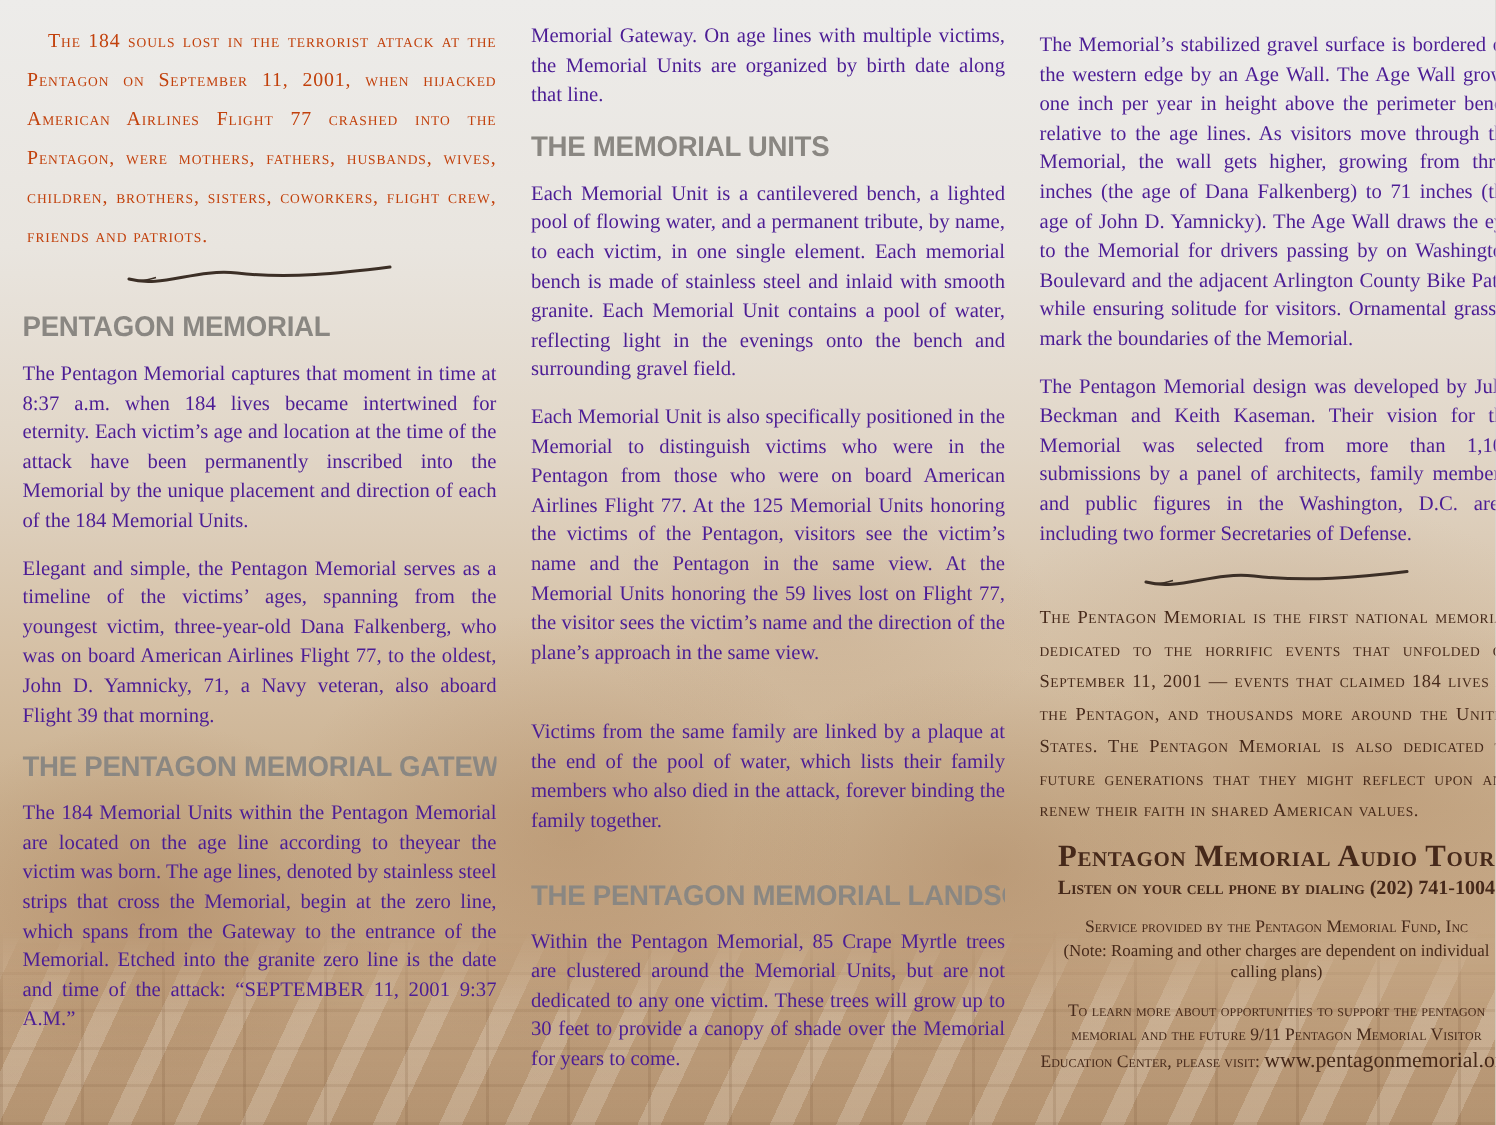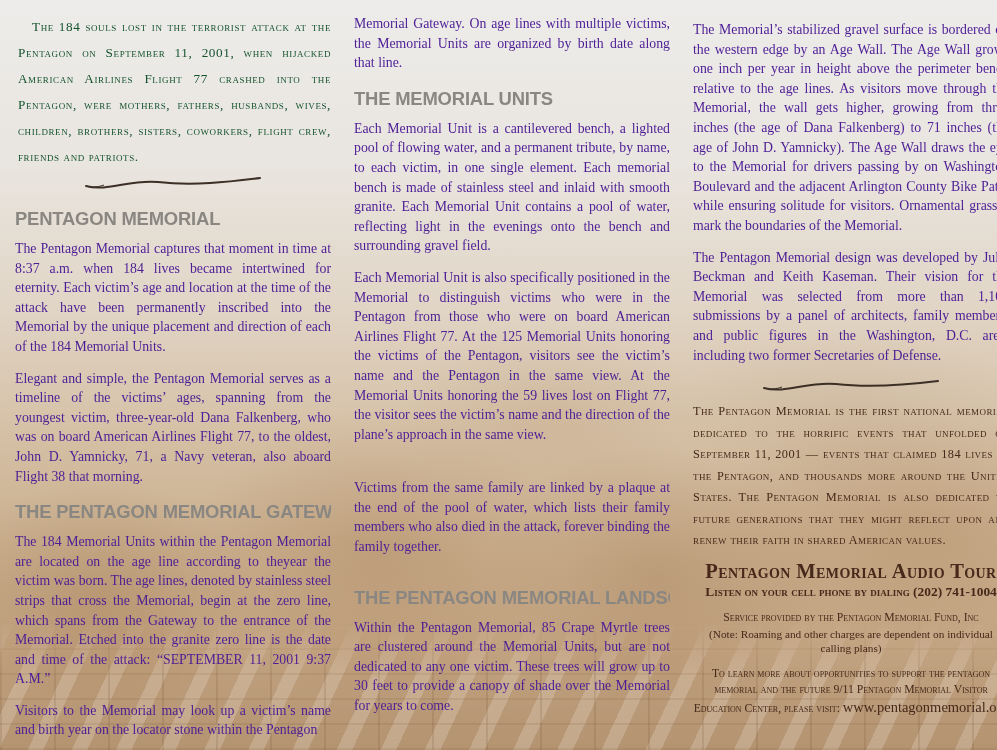--- a/index.html
+++ b/index.html
@@ -45,21 +45,21 @@
     color:#4c1d95; margin:0 0 12px;
   }
   h2.sec {
     font-family:"Liberation Sans", sans-serif; font-weight:bold;
     font-size:19px; color:#8a8782; margin:15px 0 9px;
     transform:scaleX(.97); transform-origin:left center; white-space:nowrap;
     letter-spacing:-0.2px;
   }
   .intro {
     font-variant:small-caps; font-size:13.2px; line-height:26px;
-    letter-spacing:0.6px; color:#14532d; text-indent:14px;
+    letter-spacing:0.6px; color:#c2410c; text-indent:14px;
     text-align:justify; margin:6px 0 0; padding-left:3px;
   }
   .flourish { display:block; margin:3px auto 0; }
 
   .col3 p.body:first-of-type { margin-top:12px; }
 
   .gap-lg { margin-top:34px !important; }
   h2.mt-lg { margin-top:30px; }
 
   .dedication {
@@ -91,25 +91,24 @@
     <div class="col col1">
       <p class="intro">The 184 souls lost in the terrorist attack at the Pentagon on September 11, 2001, when hijacked American Airlines Flight 77 crashed into the Pentagon, were mothers, fathers, husbands, wives, children, brothers, sisters, coworkers, flight crew, friends and patriots.</p>
 
       <svg class="flourish" width="190" height="20" viewBox="0 0 190 20">
         <path d="M8 13 C 30 19, 52 6, 80 9 C 115 13, 150 9, 182 5" fill="none" stroke="#3c2f26" stroke-width="2" stroke-linecap="round"></path>
         <path d="M8 13 C 14 15, 20 14, 26 12" fill="none" stroke="#3c2f26" stroke-width="1"></path>
       </svg>
 
       <h2 class="sec">PENTAGON MEMORIAL</h2>
       <p class="body">The Pentagon Memorial captures that moment in time at 8:37 a.m. when 184 lives became intertwined for eternity. Each victim’s age and location at the time of the attack have been permanently inscribed into the Memorial by the unique placement and direction of each of the 184 Memorial Units.</p>
-      <p class="body">Elegant and simple, the Pentagon Memorial serves as a timeline of the victims’ ages, spanning from the youngest victim, three-year-old Dana Falkenberg, who was on board American Airlines Flight 77, to the oldest, John D. Yamnicky, 71, a Navy veteran, also aboard Flight 38 that morning.</p>
+      <p class="body">Elegant and simple, the Pentagon Memorial serves as a timeline of the victims’ ages, spanning from the youngest victim, three-year-old Dana Falkenberg, who was on board American Airlines Flight 77, to the oldest, John D. Yamnicky, 71, a Navy veteran, also aboard Flight 39 that morning.</p>
 
       <h2 class="sec">THE PENTAGON MEMORIAL GATEWAY</h2>
       <p class="body">The 184 Memorial Units within the Pentagon Memorial are located on the age line according to theyear the victim was born. The age lines, denoted by stainless steel strips that cross the Memorial, begin at the zero line, which spans from the Gateway to the entrance of the Memorial. Etched into the granite zero line is the date and time of the attack: “SEPTEMBER 11, 2001 9:37 A.M.”</p>
-      <p class="body">Visitors to the Memorial may look up a victim’s name and birth year on the locator stone within the Pentagon</p>
     </div>
 
     <div class="col col2">
       <p class="body" style="margin-top:6px">Memorial Gateway. On age lines with multiple victims, the Memorial Units are organized by birth date along that line.</p>
 
       <h2 class="sec">THE MEMORIAL UNITS</h2>
       <p class="body">Each Memorial Unit is a cantilevered bench, a lighted pool of flowing water, and a permanent tribute, by name, to each victim, in one single element. Each memorial bench is made of stainless steel and inlaid with smooth granite. Each Memorial Unit contains a pool of water, reflecting light in the evenings onto the bench and surrounding gravel field.</p>
       <p class="body">Each Memorial Unit is also specifically positioned in the Memorial to distinguish victims who were in the Pentagon from those who were on board American Airlines Flight 77. At the 125 Memorial Units honoring the victims of the Pentagon, visitors see the victim’s name and the Pentagon in the same view. At the Memorial Units honoring the 59 lives lost on Flight 77, the visitor sees the victim’s name and the direction of the plane’s approach in the same view.</p>
       <p class="body gap-lg">Victims from the same family are linked by a plaque at the end of the pool of water, which lists their family members who also died in the attack, forever binding the family together.</p>
 

